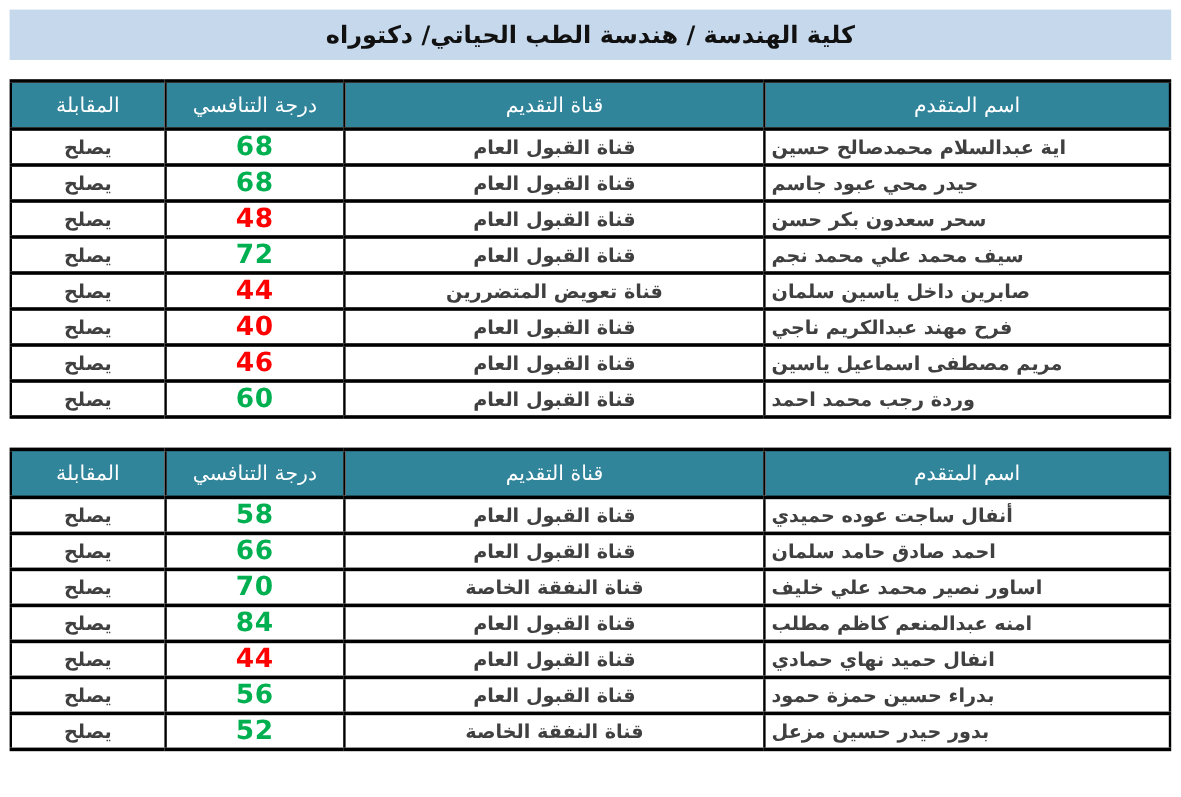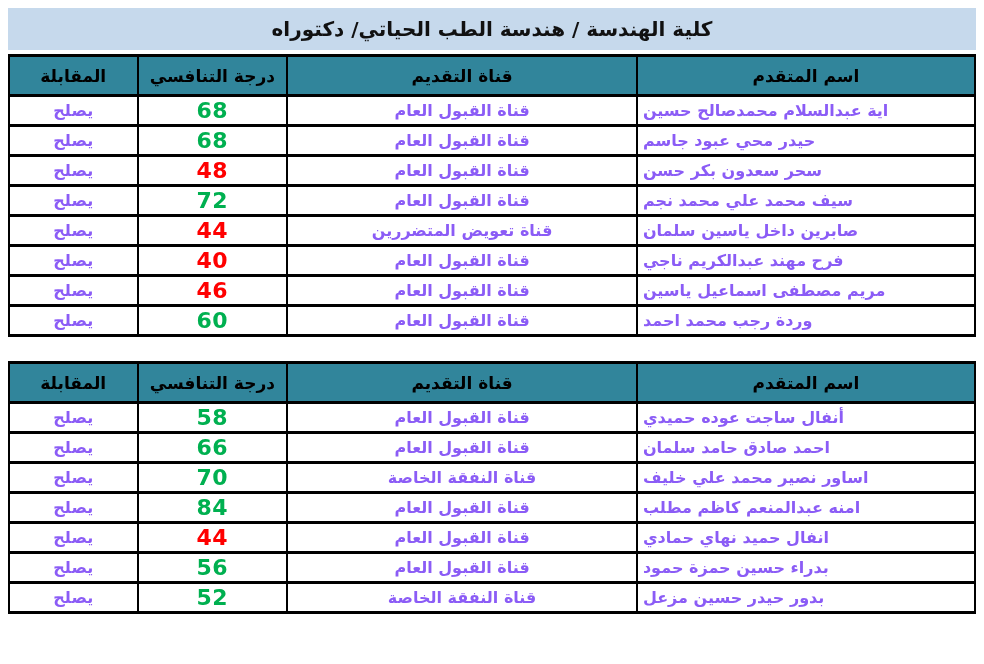--- a/index.html
+++ b/index.html
@@ -14,49 +14,49 @@
   .table-block + .table-block { margin-top: 24px; }
 
   .title-bar {
     background: #c6d9ec;
     height: 42px;
     line-height: 42px;
     text-align: center;
     font-size: 20px;
     font-weight: bold;
     color: #111111;
-    margin-bottom: 4px;
+    margin-bottom: 16px;
   }
 
   table {
     width: 100%;
     border-collapse: collapse;
     table-layout: fixed;
     direction: rtl;
   }
   th, td {
     border-left: 2px solid #000000;
     border-right: 2px solid #000000;
     border-top: 3px solid #000000;
     border-bottom: 3px solid #000000;
     overflow: hidden;
     white-space: nowrap;
   }
   th {
     background: #31859b;
-    color: #000000;
+    color: #ffffff;
     font-size: 17px;
-    font-weight: bold;
+    font-weight: normal;
     height: 40px;
     text-align: center;
     vertical-align: middle;
   }
   td {
     background: #ffffff;
-    color: #8b5cf6;
+    color: #404040;
     font-size: 16px;
     font-weight: bold;
     height: 30px;
     vertical-align: middle;
     text-align: center;
     padding: 0 5px;
   }
   td.name-cell { text-align: left; }
   td.score-cell { font-size: 22px; letter-spacing: 0.5px; }
   td.score-green { color: #00b050; }

